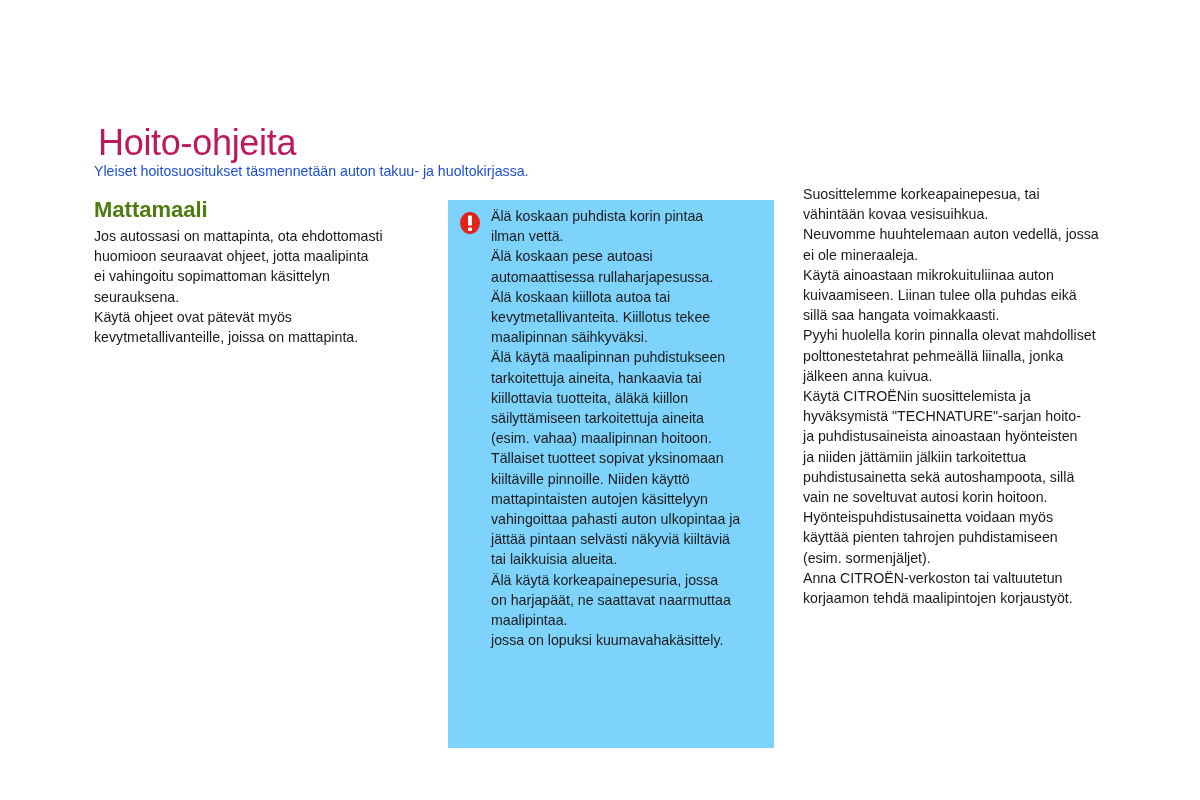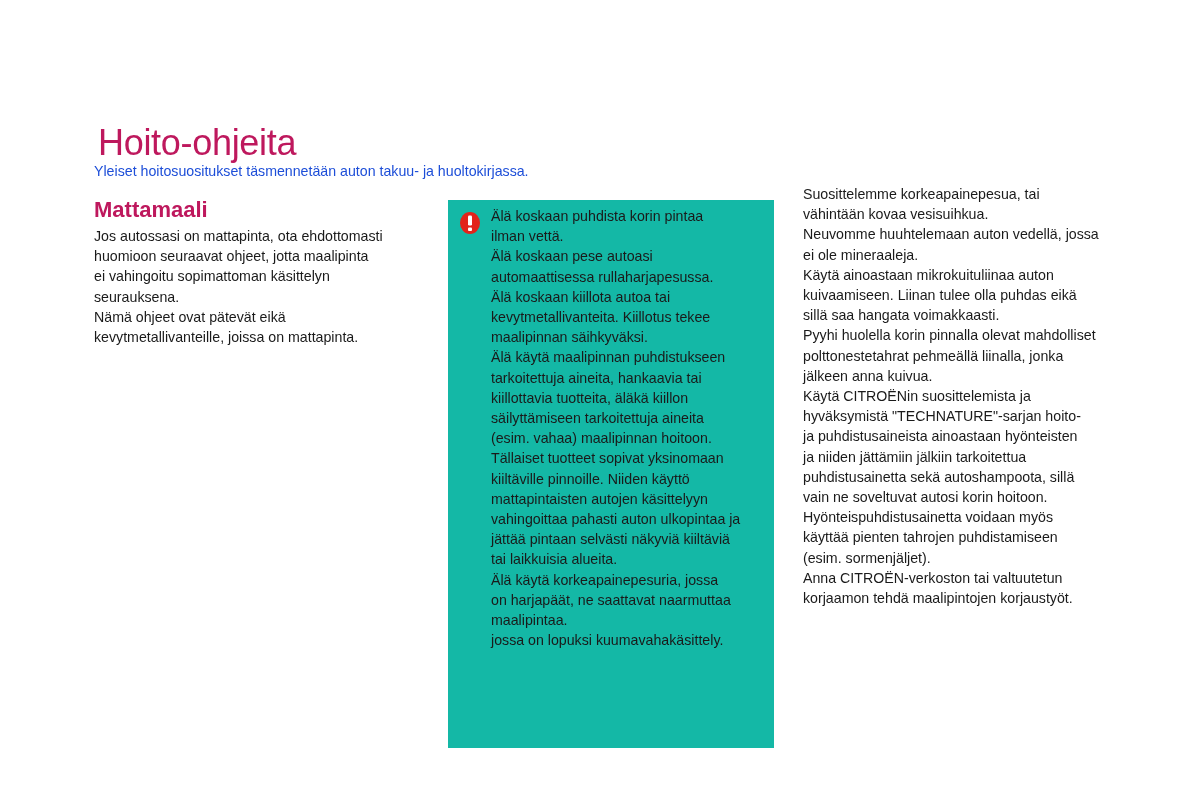--- a/index.html
+++ b/index.html
@@ -37,36 +37,36 @@
     }
     .col-left {
       position: absolute;
       left: 94px;
       top: 196px;
       width: 330px;
     }
     .section-heading {
       font-size: 22px;
       font-weight: bold;
-      color: #be185d;
+      color: #4d7c0f;
       line-height: 28px;
       margin: 0 0 2px 0;
     }
     .para {
       font-size: 14.2px;
       line-height: 20.2px;
       margin: 0;
     }
     .warning-box {
       position: absolute;
       left: 448px;
       top: 200px;
       width: 326px;
       height: 548px;
-      background: #14b8a6;
+      background: #7dd3fc;
     }
     .warning-icon {
       position: absolute;
       left: 12px;
       top: 12px;
       width: 20px;
       height: 22px;
     }
     .warning-text {
       position: absolute;
@@ -91,21 +91,21 @@
 <h1 class="page-title">Hoito-ohjeita</h1>
 <p class="page-subtitle">Yleiset hoitosuositukset täsmennetään auton takuu- ja huoltokirjassa.</p>
 
 <div class="col-left">
   <h2 class="section-heading">Mattamaali</h2>
   <p class="para">
     <span class="line">Jos autossasi on mattapinta, ota ehdottomasti</span>
     <span class="line">huomioon seuraavat ohjeet, jotta maalipinta</span>
     <span class="line">ei vahingoitu sopimattoman käsittelyn</span>
     <span class="line">seurauksena.</span>
-    <span class="line">Nämä ohjeet ovat pätevät eikä</span>
+    <span class="line">Käytä ohjeet ovat pätevät myös</span>
     <span class="line">kevytmetallivanteille, joissa on mattapinta.</span>
   </p>
 </div>
 
 <div class="warning-box">
   <span class="warning-icon">
     <svg width="20" height="22" viewBox="0 0 20 22">
       <ellipse cx="10" cy="11" rx="10" ry="11" fill="#e2231a"></ellipse>
       <rect x="8" y="3.5" width="4" height="10" rx="1.2" fill="#ffffff"></rect>
       <rect x="8" y="15.5" width="4" height="3.5" rx="1" fill="#ffffff"></rect>

